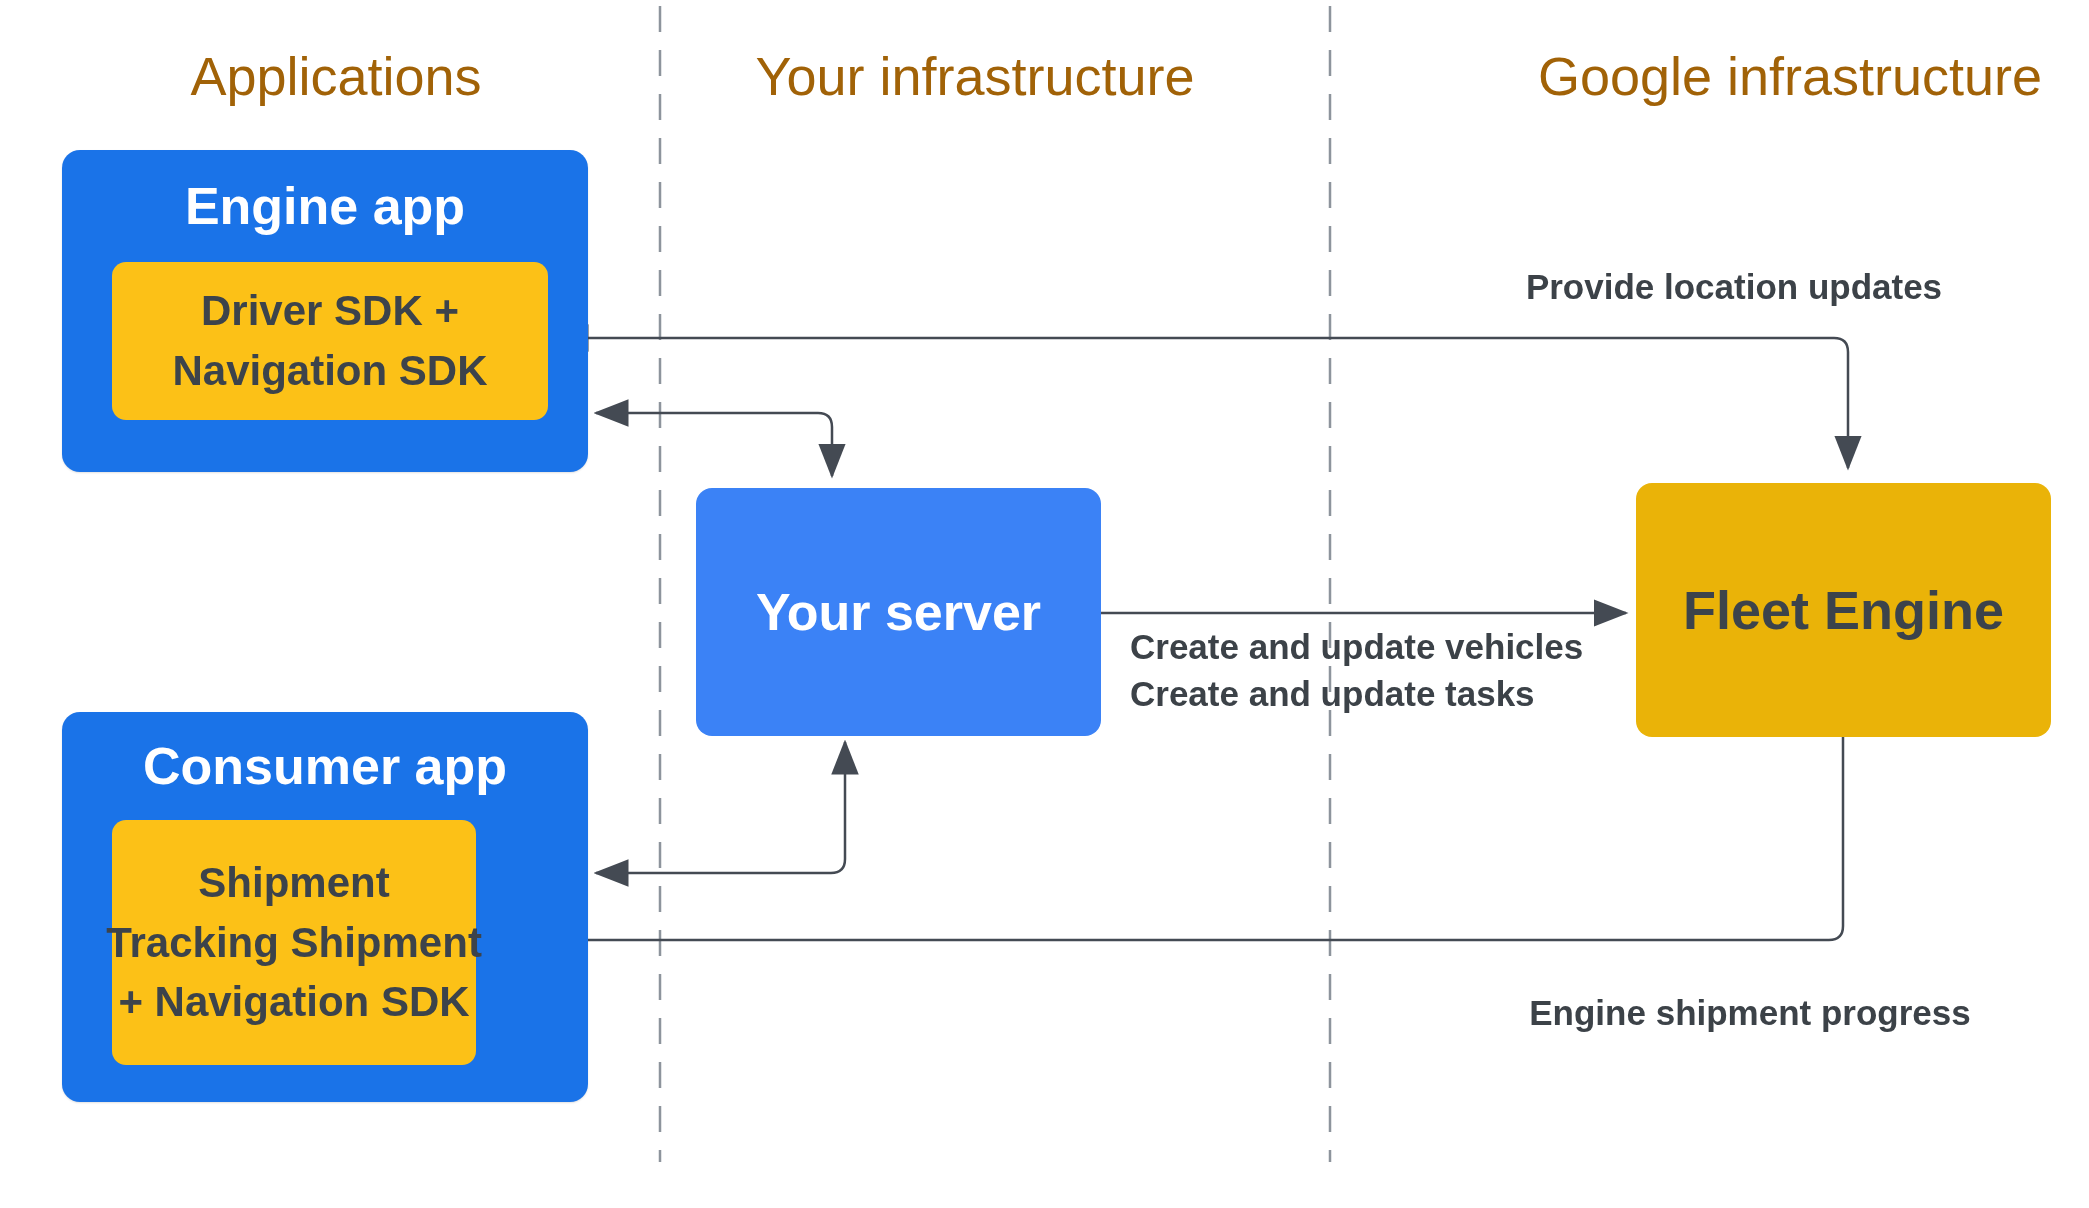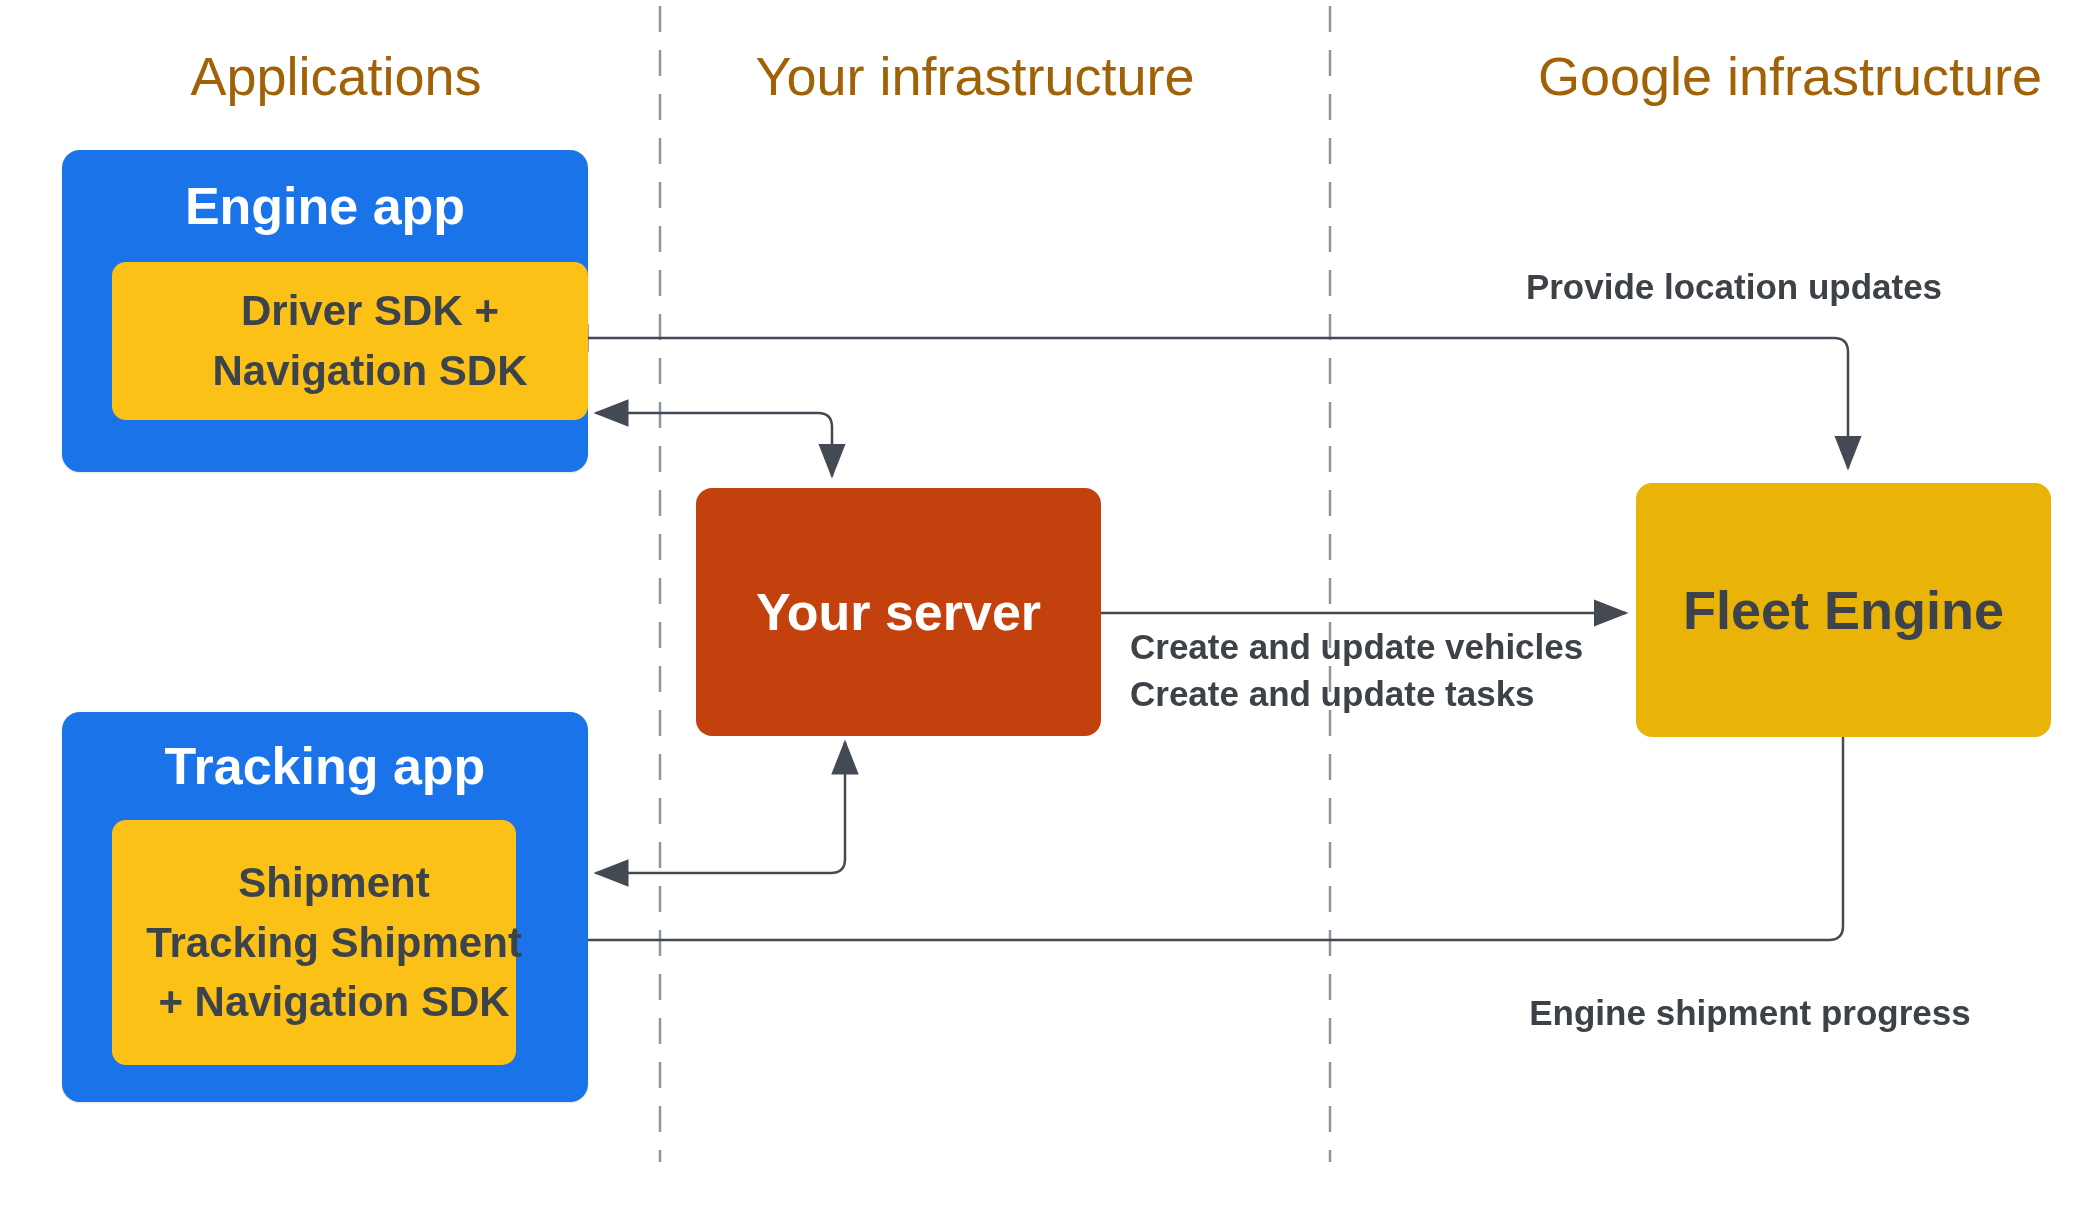--- a/index.html
+++ b/index.html
@@ -39,38 +39,37 @@
   }
   .box-yellow {
     position: absolute;
     background: #fcc117;
     border-radius: 14px;
     display: flex;
     flex-direction: column;
     align-items: center;
     justify-content: center;
     text-align: center;
-    padding-left: 40px;
   }
   .box-yellow .line {
     display: block;
     color: #3c434b;
     font-weight: 700;
     font-size: 42px;
     line-height: 1.42;
     white-space: nowrap;
   }
   .box-solo {
     position: absolute;
     display: flex;
     align-items: center;
     justify-content: center;
     border-radius: 16px;
   }
-  .box-solo.server { background: #c2410c; }
+  .box-solo.server { background: #3b82f6; }
   .box-solo.fleet  { background: #eab308; }
   .box-solo .title { white-space: nowrap; font-weight: 700; }
   .server .title { color: #ffffff; font-size: 52px; }
   .fleet  .title { color: #3c434b; font-size: 54px; }
 
   .edge-label {
     position: absolute;
     font-weight: 700;
     font-size: 35px;
     color: #3c4248;
@@ -111,21 +110,21 @@
 
   <div class="box-blue" style="left:62px; top:150px; width:526px; height:322px;">
     <span class="title" style="margin-top:30px;">Engine app</span>
     <div class="box-yellow" style="left:50px; top:112px; width:436px; height:158px;">
       <span class="line">Driver SDK +</span>
       <span class="line">Navigation SDK</span>
     </div>
   </div>
 
   <div class="box-blue" style="left:62px; top:712px; width:526px; height:390px;">
-    <span class="title" style="margin-top:28px;">Tracking app</span>
+    <span class="title" style="margin-top:28px;">Consumer app</span>
     <div class="box-yellow" style="left:50px; top:108px; width:364px; height:245px;">
       <span class="line">Shipment</span>
       <span class="line">Tracking Shipment</span>
       <span class="line">+ Navigation SDK</span>
     </div>
   </div>
 
   <div class="box-solo server" style="left:696px; top:488px; width:405px; height:248px;">
     <span class="title">Your server</span>
   </div>

